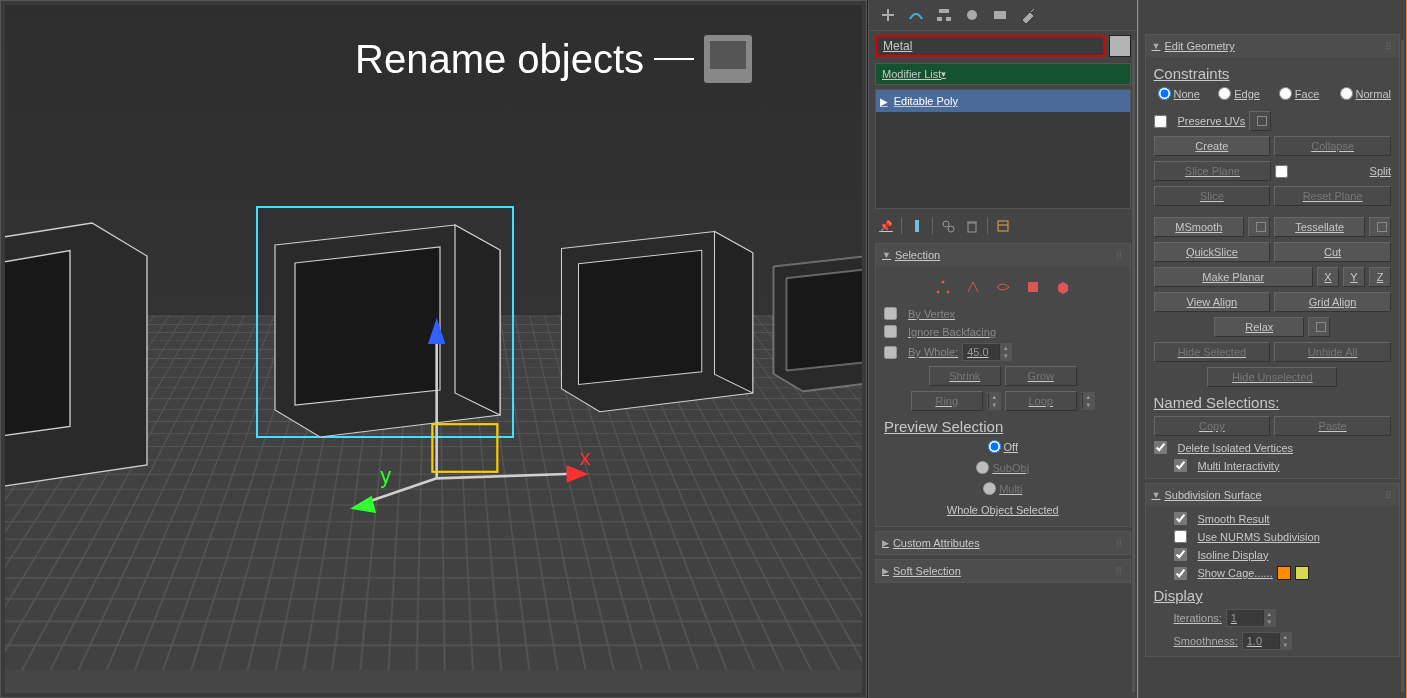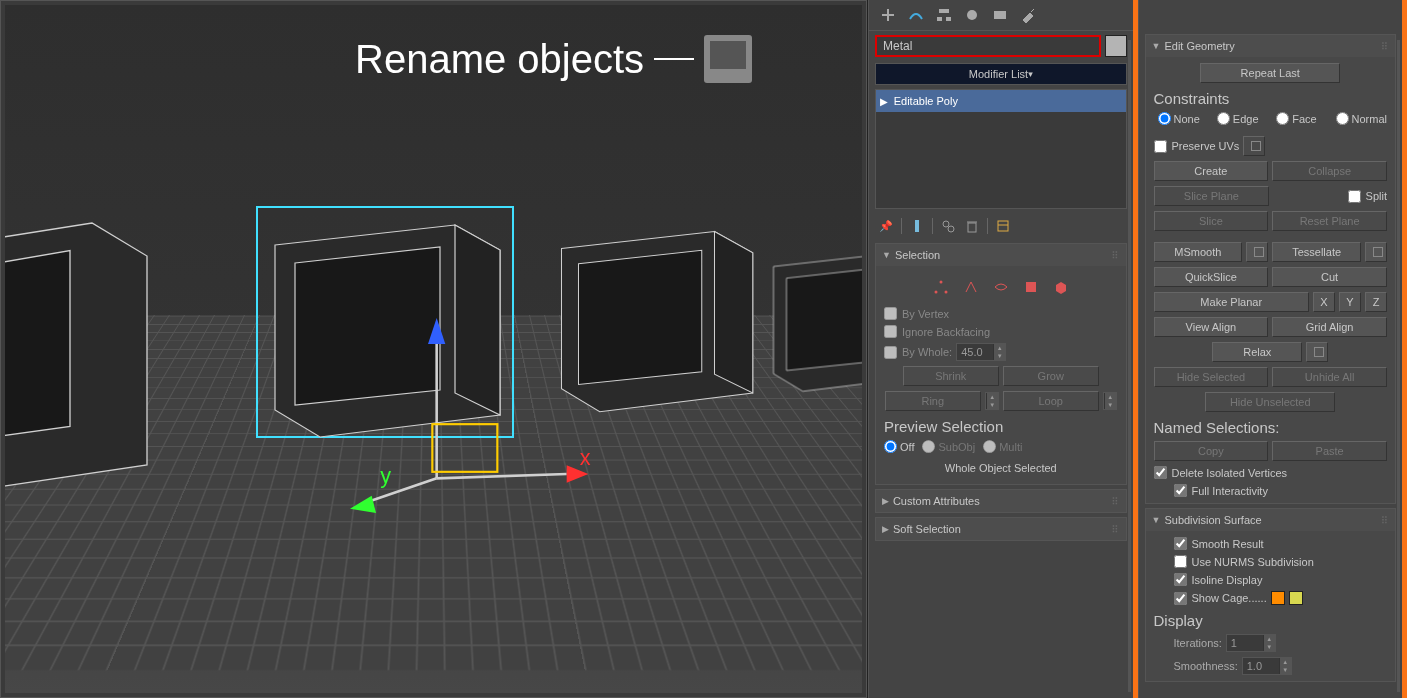--- a/index.html
+++ b/index.html
@@ -16,52 +16,52 @@
 .cube svg { width: 100%; height: 100%; }
 .cube path, .cube line { stroke: #d0d0d0; stroke-width: 1.2; fill: #2a2a2a; }
 .cube .inner { fill: #181818; }
 .cube.selected rect.outline { stroke: #40e0ff; stroke-width: 2; fill: none; }
 .gizmo { position: absolute; width: 120px; height: 120px; }
 .annotation { position: absolute; top: 30px; left: 350px; color: #fff; font-size: 40px; font-family: "Segoe UI", sans-serif; display: flex; align-items: center; gap: 10px; }
 .annotation .thumb { width: 48px; height: 48px; background: #888; border-radius: 3px; position: relative; }
 .annotation .thumb::after { content:""; position:absolute; inset:6px 6px 14px 6px; background:#555; }
 .annotation .line { width: 40px; height: 2px; background: #fff; }
 .side { width: 540px; display: flex; background: #444; border-left: 1px solid #222; }
-.col { width: 270px; display: flex; flex-direction: column; border-left: 1px solid #555; border-right: 5px solid #f97316; }
+.col { width: 270px; display: flex; flex-direction: column; border-left: 1px solid #555; border-right: 1px solid #f97316; text-decoration: underline; }
 .tabs { display: flex; gap: 2px; padding: 4px 6px; border-bottom: 1px solid #555; }
 .tab { width: 26px; height: 22px; display: flex; align-items: center; justify-content: center; color: #aaa; cursor: pointer; }
 .name-row { display: flex; gap: 4px; padding: 4px 6px; align-items: center; }
 .name-input { flex: 1; height: 22px; background: #3a3a3a; border: 2px solid #d00; color: #c8c8c8; padding: 0 6px; font-size: 12px; }
 .swatch { width: 22px; height: 22px; background: #b4b4b4; border: 1px solid #222; cursor: pointer; }
-.dropdown { margin: 2px 6px; height: 22px; background: #0f172a; border: 1px solid #555; display: flex; align-items: center; padding: 0 6px; justify-content: center; cursor: pointer; }
+.dropdown { margin: 2px 6px; height: 22px; background: #14532d; border: 1px solid #555; display: flex; align-items: center; padding: 0 6px; justify-content: flex-start; cursor: pointer; }
 .dropdown::after { content: "▾"; font-size: 9px; }
 .stack { margin: 2px 6px; background: #3a3a3a; border: 1px solid #555; height: 120px; }
 .stack-head { display: flex; align-items: center; background: #4a6a9a; height: 22px; padding: 0 4px; gap: 6px; color: #fff; }
 .stack-head .arrow { font-size: 10px; }
 .stack-toolbar { display: flex; gap: 6px; padding: 6px 8px; align-items: center; }
 .stack-toolbar .ico { width: 18px; height: 18px; display: flex; align-items: center; justify-content: center; color: #999; cursor: pointer; }
 .stack-toolbar .sep { width: 1px; height: 16px; background: #666; }
 .rollout { margin: 2px 6px; background: #484848; border: 1px solid #555; }
 .rollout-head { display: flex; align-items: center; height: 22px; padding: 0 6px; background: #4d4d4d; cursor: pointer; position: relative; }
 .rollout-head .tri { font-size: 9px; margin-right: 4px; color: #aaa; }
 .rollout-head .dots { position: absolute; right: 6px; color: #666; font-size: 10px; letter-spacing: 1px; }
 .rollout-body { padding: 6px 8px; display: flex; flex-direction: column; gap: 5px; }
 .sel-icons { display: flex; justify-content: center; gap: 8px; padding: 4px 0; }
 .sel-icons .si { width: 22px; height: 22px; display:flex; align-items:center; justify-content:center; cursor:pointer; border:1px solid transparent; }
-.check { display: flex; align-items: center; gap: 5px; color: #888; }
+.check { display: flex; align-items: center; gap: 11px; color: #888; }
 .check input { accent-color: #777; }
 .check.enabled { color: #c8c8c8; }
 .row { display: flex; gap: 4px; align-items: center; }
 .row.center { justify-content: center; }
 .btn { flex: 1; height: 20px; background: #555; border: 1px solid #333; border-top-color:#666; border-left-color:#666; color: #c8c8c8; font-size: 11px; display: flex; align-items: center; justify-content: center; cursor: pointer; }
 .btn.small { flex: none; width: 22px; }
-.btn.med { flex: none; width: 96px; }
+.btn.med { flex: none; width: 72px; }
 .btn.disabled { color: #777; background:#4a4a4a; }
 .btn .box { width: 10px; height: 10px; border: 1px solid #888; margin-left: 4px; }
-.radio-row { display: flex; gap: 8px; align-items: center; }
+.radio-row { display: flex; gap: 8px; align-items: center; flex-direction: column; }
 .radio { display: flex; align-items: center; gap: 3px; }
 .spinner { height: 18px; background: #3a3a3a; border: 1px solid #555; display: flex; align-items: center; padding: 0 4px; position: relative; color:#999; }
 .spinner.w50 { width: 50px; }
 .spinner .arrows { position: absolute; right: 0; top: 0; bottom: 0; width: 12px; display:flex; flex-direction:column; }
 .spinner .arrows span { flex:1; display:flex; align-items:center; justify-content:center; font-size:6px; background:#555; border-left:1px solid #333; }
 .label { color: #aaa; }
 .status-text { text-align: center; padding: 4px; color: #c8c8c8; }
 .group-label { font-size: 15px; color: #c8c8c8; margin-top: 2px; }
 .constraints { display: grid; grid-template-columns: 1fr 1fr 1fr 1fr; gap: 4px 10px; padding-left: 4px; }
 .color-sq { width: 14px; height: 14px; display: inline-block; border: 1px solid #222; }
@@ -326,23 +326,20 @@
     </div>
 
     <div class="col">
       <div class="rollout" style="margin-top:34px">
         <div class="rollout-head">
           <span class="tri">▼</span>
             <span>Edit Geometry</span>
             <span class="dots">⠿</span>
         </div>
         <div class="rollout-body">
-          <div class="row center">
-              <div class="btn" style="flex:none;width:140px">Repeat Last</div>
-            </div>
           <div class="group-label">Constraints</div>
           <div class="constraints">
             <label class="radio">
                 <input type="radio" checked="" style="">
                 <span>None</span>
               </label>
             <label class="radio">
                 <input type="radio" style="">
                 <span>Edge</span>
               </label>
@@ -363,21 +360,21 @@
             <div class="btn small disabled">
                 <span class="box"></span>
               </div>
           </div>
           <div class="row">
               <div class="btn">Create</div>
               <div class="btn disabled">Collapse</div>
             </div>
           <div class="row">
               <div class="btn disabled">Slice Plane</div>
-              <label class="check enabled" style="flex:1;justify-content:flex-end">
+              <label class="check enabled" style="flex:1;justify-content:space-between">
                 <input type="checkbox" style="">
                 <span>Split</span>
               </label>
             </div>
           <div class="row">
               <div class="btn disabled">Slice</div>
               <div class="btn disabled">Reset Plane</div>
             </div>
           <div class="row" style="margin-top:6px">
               <div class="btn">MSmooth</div>
@@ -420,21 +417,21 @@
           <div class="row">
               <div class="btn disabled">Copy</div>
               <div class="btn disabled">Paste</div>
             </div>
           <label class="check enabled">
               <input type="checkbox" checked="" style="">
               <span>Delete Isolated Vertices</span>
             </label>
           <label class="check enabled" style="padding-left:20px">
               <input type="checkbox" checked="" style="">
-              <span>Full Interactivity</span>
+              <span>Multi Interactivity</span>
             </label>
         </div>
       </div>
 
       <div class="rollout">
         <div class="rollout-head">
           <span class="tri">▼</span>
             <span>Subdivision Surface</span>
             <span class="dots">⠿</span>
         </div>

